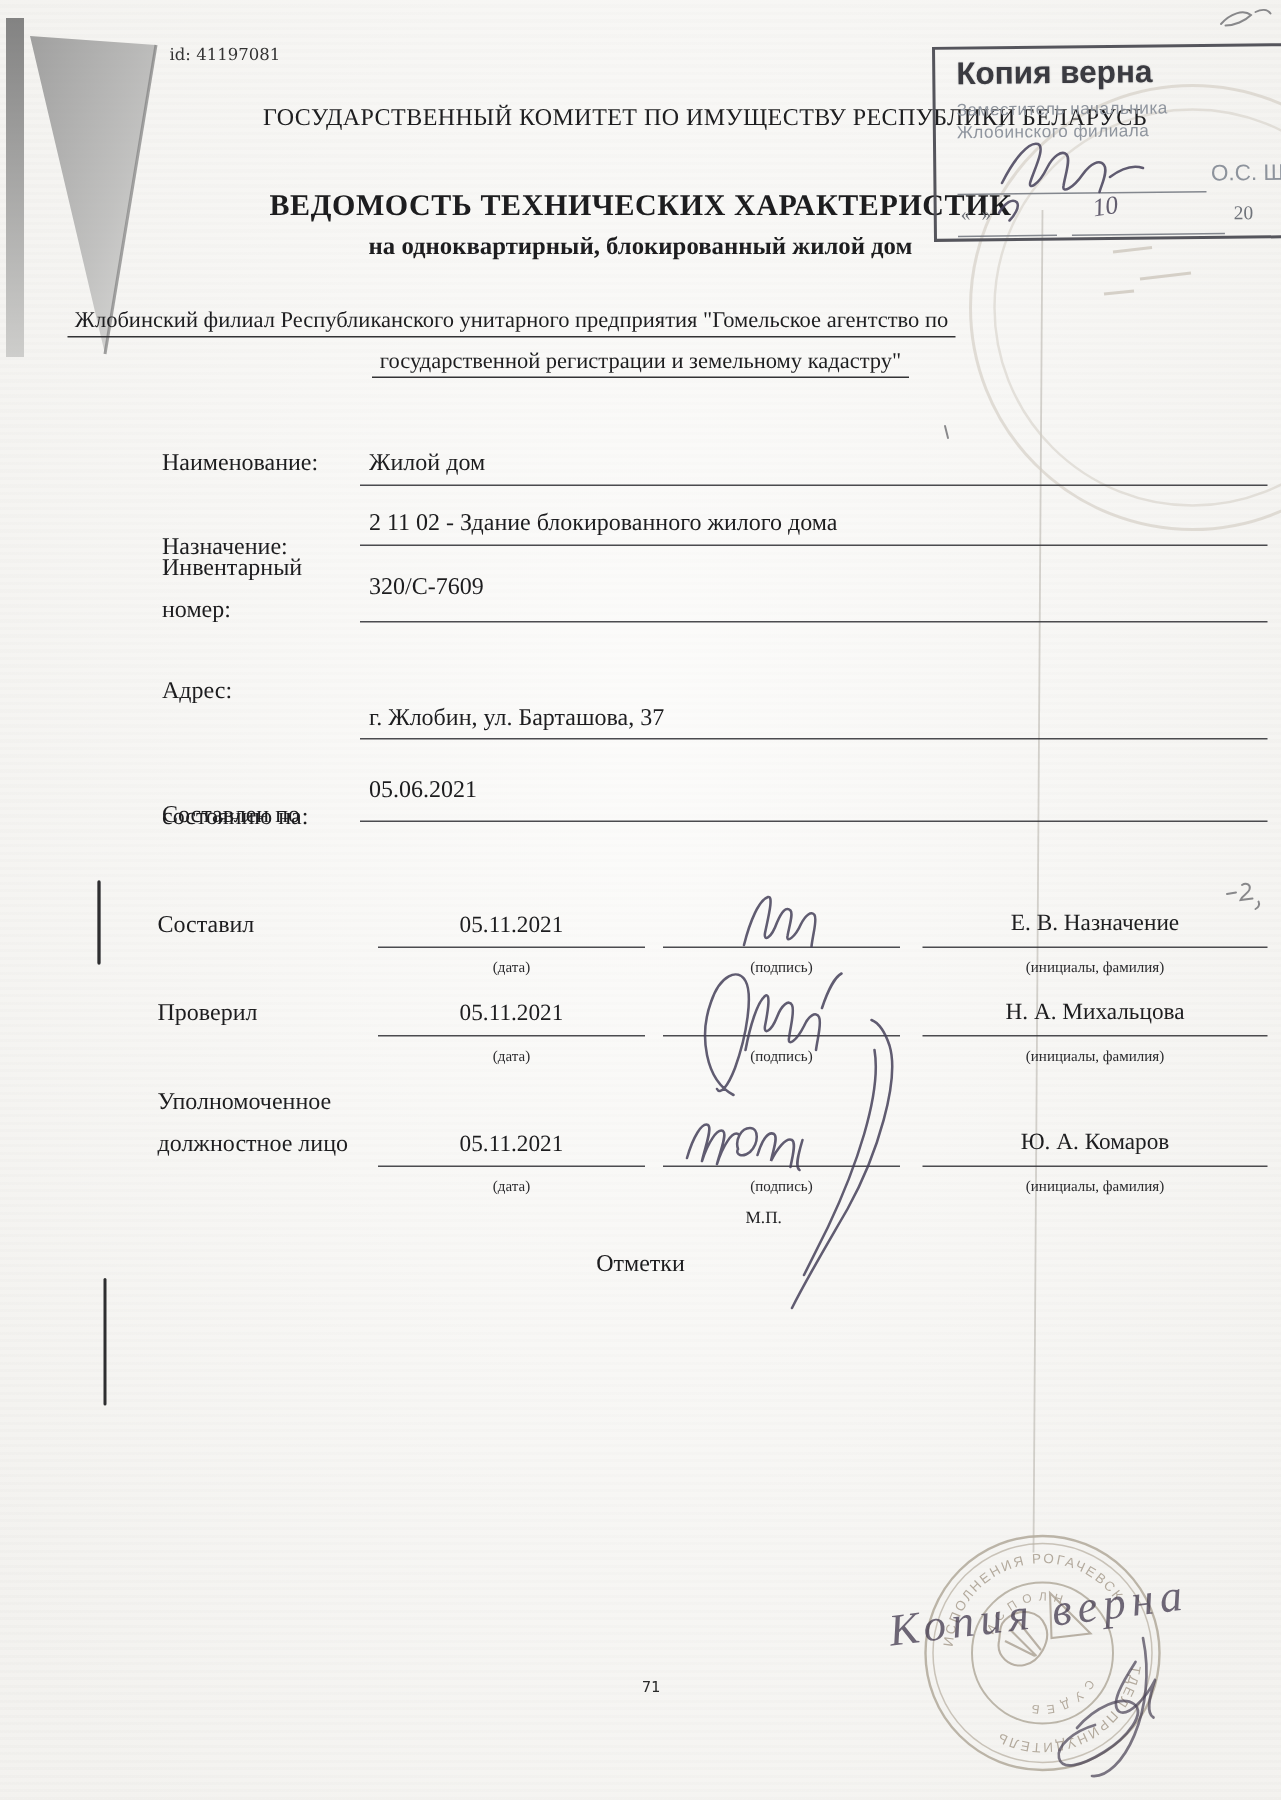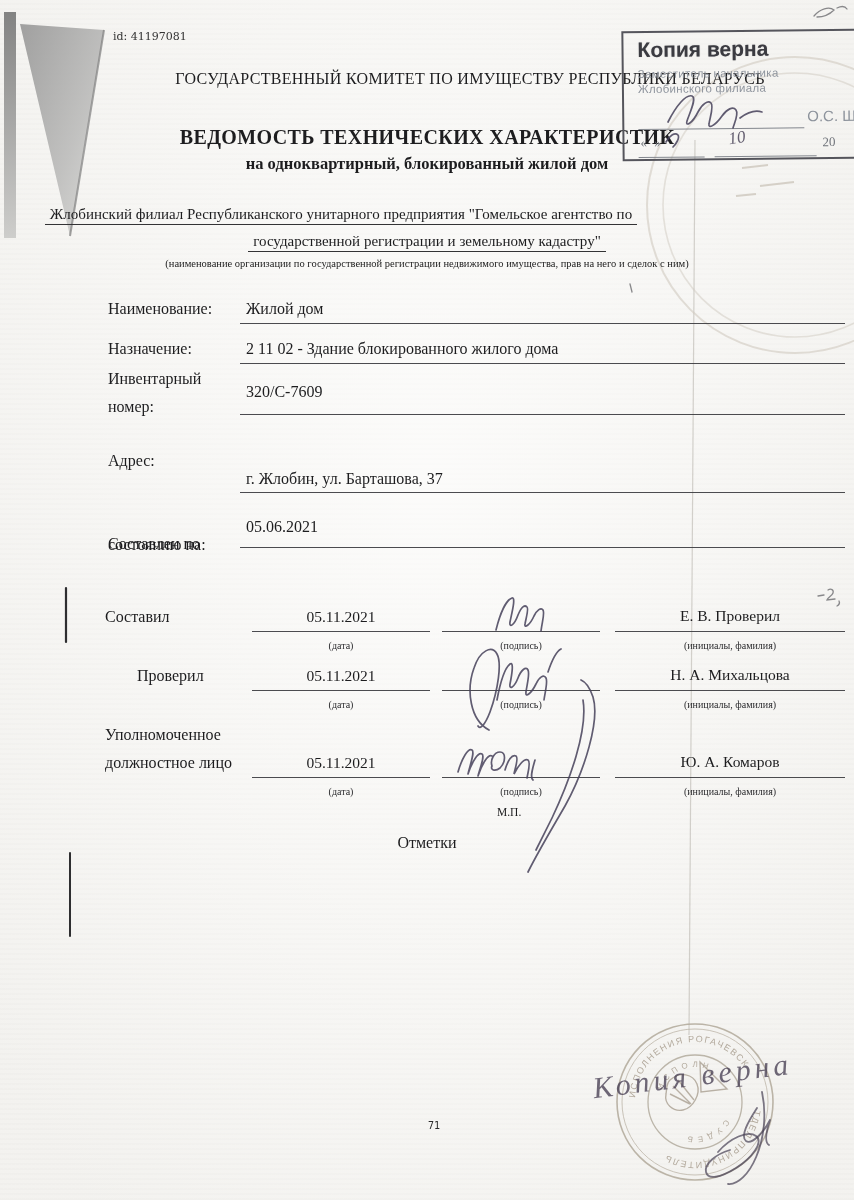--- a/index.html
+++ b/index.html
@@ -123,27 +123,26 @@
 
   <div class="abs doc-title ctr z2" style="left:0;top:126px;width:854px;">ВЕДОМОСТЬ ТЕХНИЧЕСКИХ ХАРАКТЕРИСТИК</div>
   <div class="abs doc-sub ctr z2" style="left:0;top:154px;width:854px;">на одноквартирный, блокированный жилой дом</div>
 
   <div class="abs z2" style="left:0;top:206px;width:682px;">
     <div class="org-line">Жлобинский филиал Республиканского унитарного предприятия "Гомельское агентство по</div>
   </div>
   <div class="abs z2" style="left:0;top:233px;width:854px;">
     <div class="org-line">государственной регистрации и земельному кадастру"</div>
   </div>
-  <div class="abs org-cap ctr z2" style="left:0;top:258px;width:854px;">(наименование организации по государственной регистрации недвижимого имущества, прав на него и сделок с ним)</div>
 
   <div class="abs lbl z2" style="left:108px;top:300px;">Наименование:</div>
   <div class="abs val z2" style="left:246px;top:300px;">Жилой дом</div>
   <div class="fline z2" style="left:240px;top:323px;width:605px;"></div>
 
-  <div class="abs lbl z2" style="left:108px;top:340px;text-align:right;">Назначение:</div>
+  <div class="abs lbl z2" style="left:108px;top:356px;text-align:right;">Назначение:</div>
   <div class="abs val z2" style="left:246px;top:340px;">2 11 02 - Здание блокированного жилого дома</div>
   <div class="fline z2" style="left:240px;top:363px;width:605px;"></div>
 
   <div class="abs lbl z2" style="left:108px;top:370px;">Инвентарный</div>
   <div class="abs lbl z2" style="left:108px;top:398px;">номер:</div>
   <div class="abs val z2" style="left:246px;top:383px;">320/С-7609</div>
   <div class="fline z2" style="left:240px;top:414px;width:605px;"></div>
 
   <div class="abs lbl z2" style="left:108px;top:452px;">Адрес:</div>
   <div class="abs val z2" style="left:246px;top:470px;">г. Жлобин, ул. Барташова, 37</div>
@@ -151,27 +150,27 @@
 
   <div class="abs lbl z2" style="left:108px;top:508px;margin-top:27px;">Составлен по</div>
   <div class="abs lbl z2" style="left:108px;top:536px;">состоянию на:</div>
   <div class="abs val z2" style="left:246px;top:518px;">05.06.2021</div>
   <div class="fline z2" style="left:240px;top:547px;width:605px;"></div>
 
   <div class="abs lbl z2" style="left:105px;top:608px;">Составил</div>
   <div class="abs sig-date z2" style="left:252px;top:608px;width:178px;">05.11.2021</div>
   <div class="fline z2" style="left:252px;top:631px;width:178px;"></div>
   <div class="fline z2" style="left:442px;top:631px;width:158px;"></div>
-  <div class="abs sig-name z2" style="left:615px;top:607px;width:230px;">Е. В. Проверил</div>
+  <div class="abs sig-name z2" style="left:615px;top:607px;width:230px;">Е. В. Назначение</div>
   <div class="fline z2" style="left:615px;top:631px;width:230px;"></div>
   <div class="abs cap z2" style="left:252px;top:640px;width:178px;">(дата)</div>
   <div class="abs cap z2" style="left:442px;top:640px;width:158px;">(подпись)</div>
   <div class="abs cap z2" style="left:615px;top:640px;width:230px;">(инициалы, фамилия)</div>
 
-  <div class="abs lbl z2" style="left:105px;top:667px;margin-left:32px;">Проверил</div>
+  <div class="abs lbl z2" style="left:105px;top:667px;">Проверил</div>
   <div class="abs sig-date z2" style="left:252px;top:667px;width:178px;">05.11.2021</div>
   <div class="fline z2" style="left:252px;top:690px;width:178px;"></div>
   <div class="fline z2" style="left:442px;top:690px;width:158px;"></div>
   <div class="abs sig-name z2" style="left:615px;top:666px;width:230px;">Н. А. Михальцова</div>
   <div class="fline z2" style="left:615px;top:690px;width:230px;"></div>
   <div class="abs cap z2" style="left:252px;top:699px;width:178px;">(дата)</div>
   <div class="abs cap z2" style="left:442px;top:699px;width:158px;">(подпись)</div>
   <div class="abs cap z2" style="left:615px;top:699px;width:230px;">(инициалы, фамилия)</div>
 
   <div class="abs lbl z2" style="left:105px;top:726px;">Уполномоченное</div>

